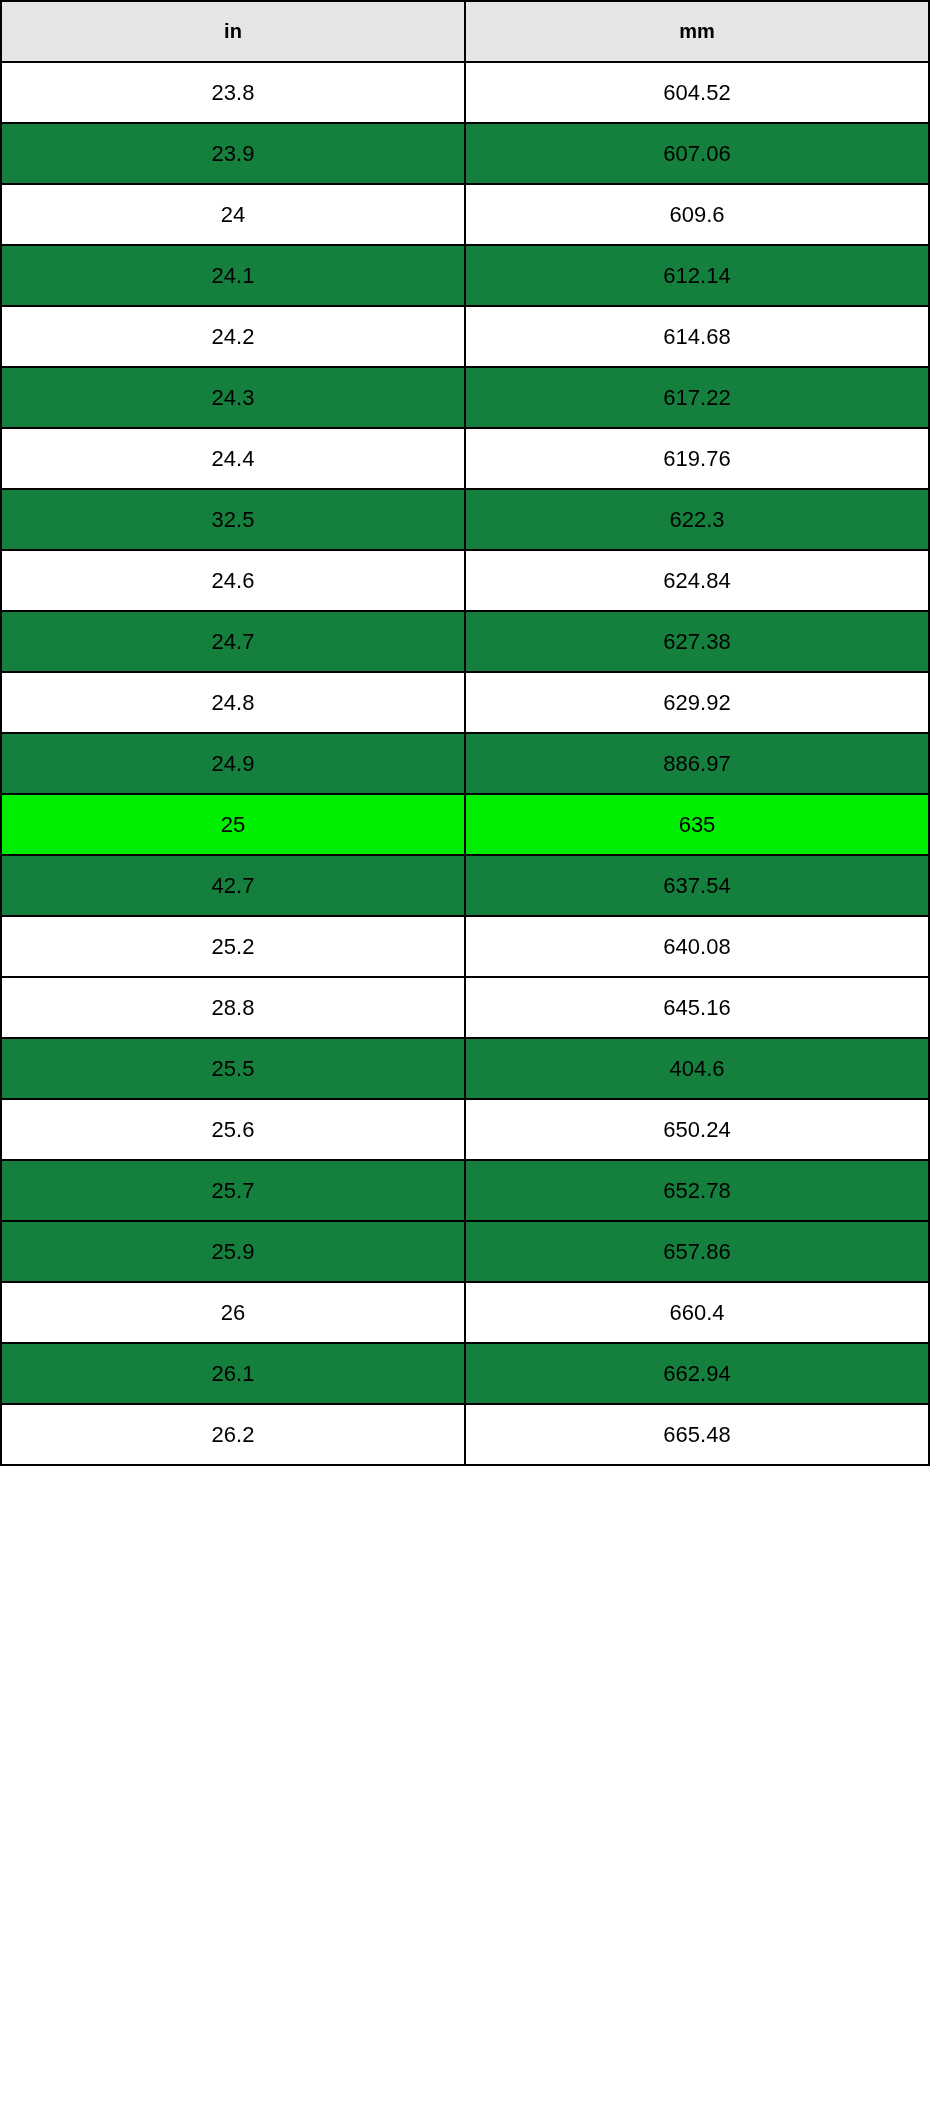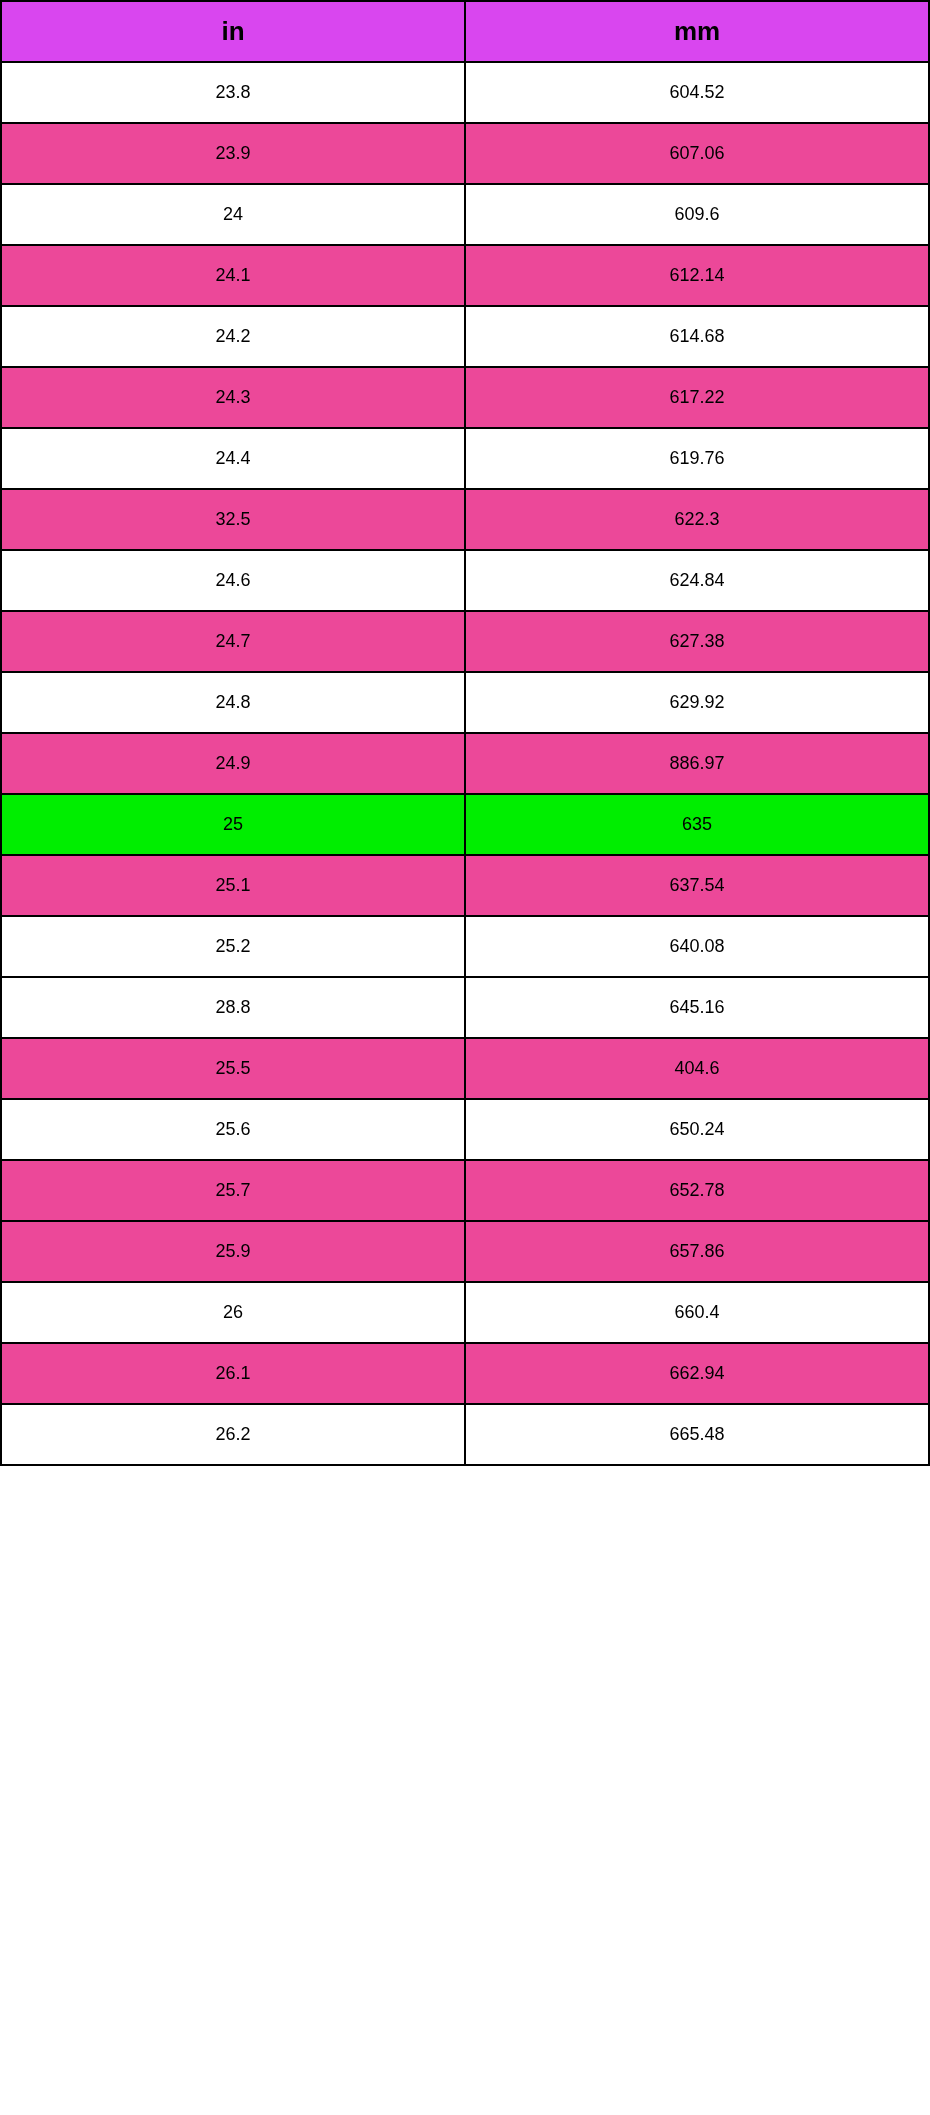--- a/index.html
+++ b/index.html
@@ -17,40 +17,40 @@
     table-layout: fixed;
   }
   .conversion-table col {
     width: 50%;
   }
   .conversion-table th,
   .conversion-table td {
     border: 2px solid #000000;
     text-align: center;
     vertical-align: middle;
-    font-size: 18px;
+    font-size: 22px;
     color: #000000;
     padding: 0;
     height: 59px;
     line-height: 59px;
     white-space: nowrap;
     overflow: hidden;
   }
   .conversion-table thead th {
-    background: #d946ef;
+    background: #e5e5e5;
     font-weight: bold;
     height: 59px;
     line-height: 59px;
-    font-size: 26px;
+    font-size: 20px;
   }
   .conversion-table tbody tr.row-odd td {
     background: #ffffff;
   }
   .conversion-table tbody tr.row-even td {
-    background: #ec4899;
+    background: #15803d;
   }
   .conversion-table tbody tr.row-highlight td {
     background: #00ee00;
     font-weight: normal;
   }
   
   .conversion-table {
     border: 2px solid #000000;
   }
 </style>
@@ -115,21 +115,21 @@
       </tr>
       <tr class="row-even">
         <td>24.9</td>
         <td>886.97</td>
       </tr>
       <tr class="row-highlight">
         <td>25</td>
         <td>635</td>
       </tr>
       <tr class="row-even">
-        <td>25.1</td>
+        <td>42.7</td>
         <td>637.54</td>
       </tr>
       <tr class="row-odd">
         <td>25.2</td>
         <td>640.08</td>
       </tr>
       <tr class="row-odd">
         <td>28.8</td>
         <td>645.16</td>
       </tr>

